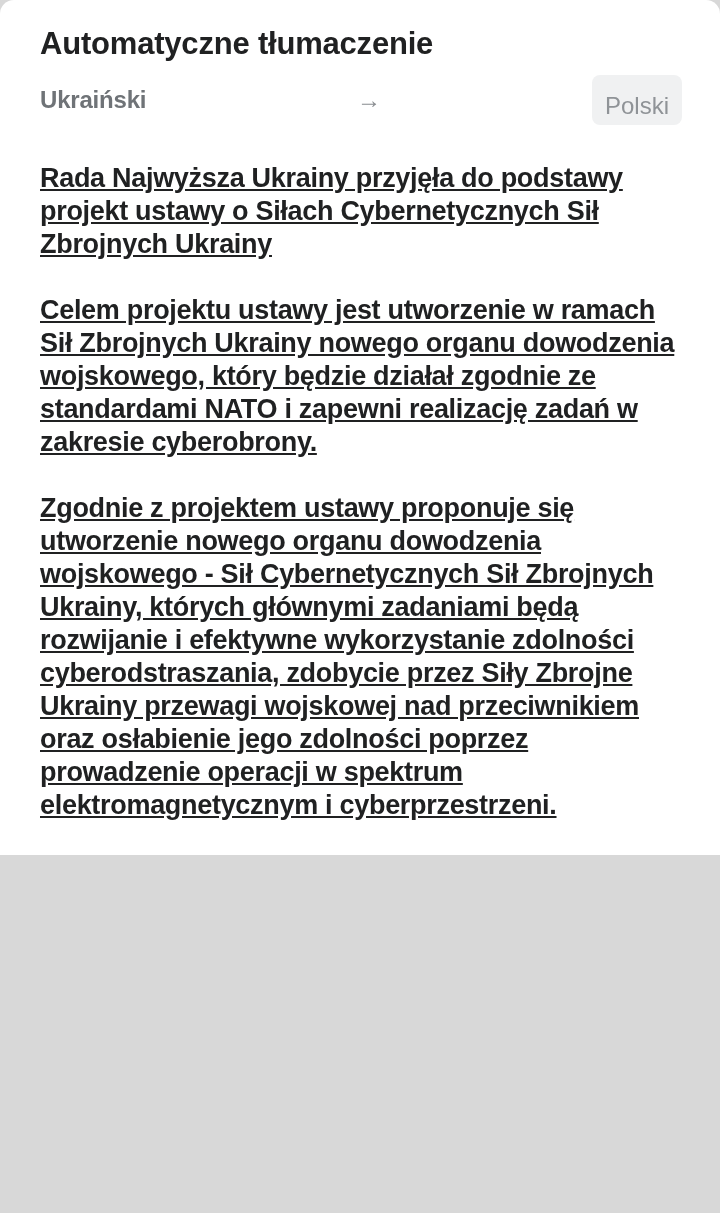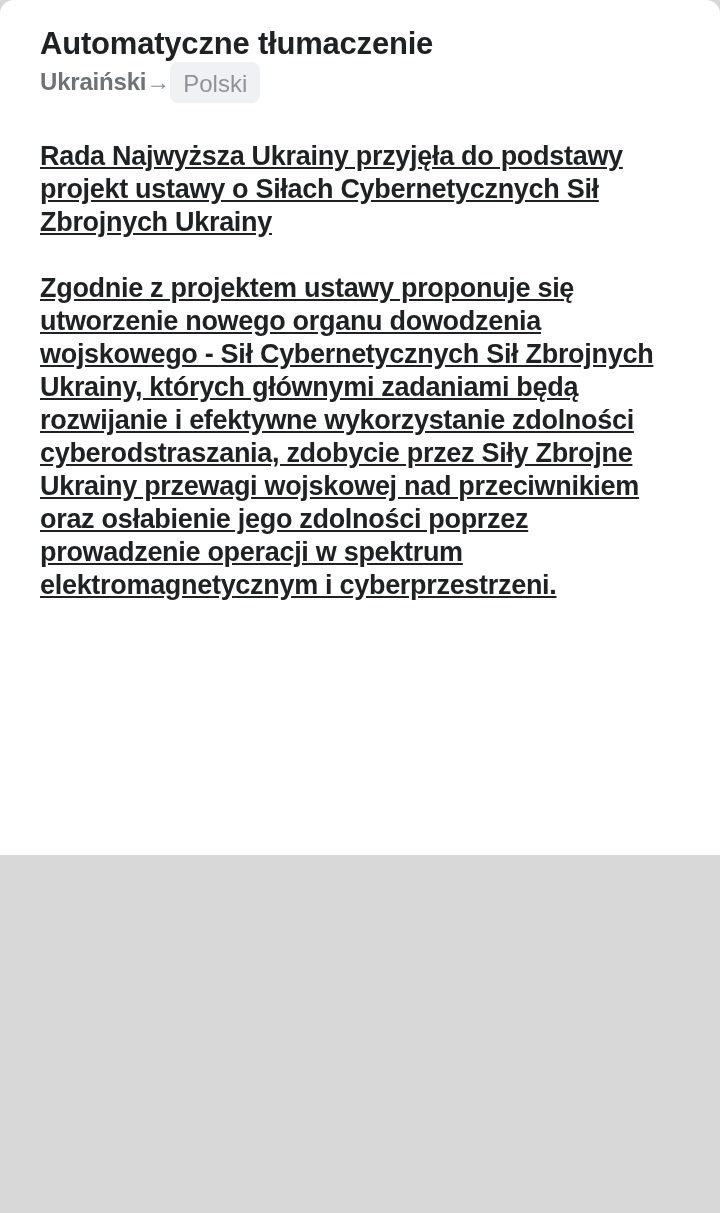--- a/index.html
+++ b/index.html
@@ -21,39 +21,42 @@
   .page-title {
     font-size: 31px;
     font-weight: 700;
     color: #202122;
     letter-spacing: -0.2px;
     line-height: 1.15;
   }
   .lang-row {
     display: flex;
     align-items: center;
+    margin-top: 13px;
+    gap: 10px;
+    justify-content: space-between;
   }
   .source-lang {
     font-size: 24px;
     font-weight: 700;
     color: #6f7377;
     letter-spacing: -0.2px;
   }
   .arrow-icon {
     font-size: 24px;
     color: #8a8d91;
     font-weight: 400;
   }
   .target-chip {
     display: inline-block;
     background: #f0f1f2;
     color: #8f9397;
     font-size: 24px;
     font-weight: 400;
-    padding: 8px 13px 5px 13px;
+    padding: 17px 13px 5px 13px;
     border-radius: 8px;
     border: none;
     font-family: inherit;
     cursor: pointer;
   }
   .article {
     margin-top: 37px;
     width: 645px;
   }
   .article p {
@@ -82,17 +85,18 @@
   <h1 class="page-title">Automatyczne tłumaczenie</h1>
 
   <div class="lang-row">
     <span class="source-lang">Ukraiński</span>
     <span class="arrow-icon">→</span>
     <button class="target-chip">Polski</button>
   </div>
 
   <div class="article">
     <p>Rada Najwyższa Ukrainy przyjęła do podstawy projekt ustawy o Siłach Cybernetycznych Sił Zbrojnych Ukrainy</p>
+    <p>Celem projektu ustawy jest utworzenie w ramach Sił Zbrojnych Ukrainy nowego organu dowodzenia wojskowego, który będzie działał zgodnie ze standardami NATO i zapewni realizację zadań w zakresie cyberobrony.</p>
     <p>Zgodnie z projektem ustawy proponuje się utworzenie nowego organu dowodzenia wojskowego - Sił Cybernetycznych Sił Zbrojnych Ukrainy, których głównymi zadaniami będą rozwijanie i efektywne wykorzystanie zdolności cyberodstraszania, zdobycie przez Siły Zbrojne Ukrainy przewagi wojskowej nad przeciwnikiem oraz osłabienie jego zdolności poprzez prowadzenie operacji w spektrum elektromagnetycznym i cyberprzestrzeni.</p>
   </div>
 
   <div class="bottom-divider"></div>
 </div>
 
 </body></html>

